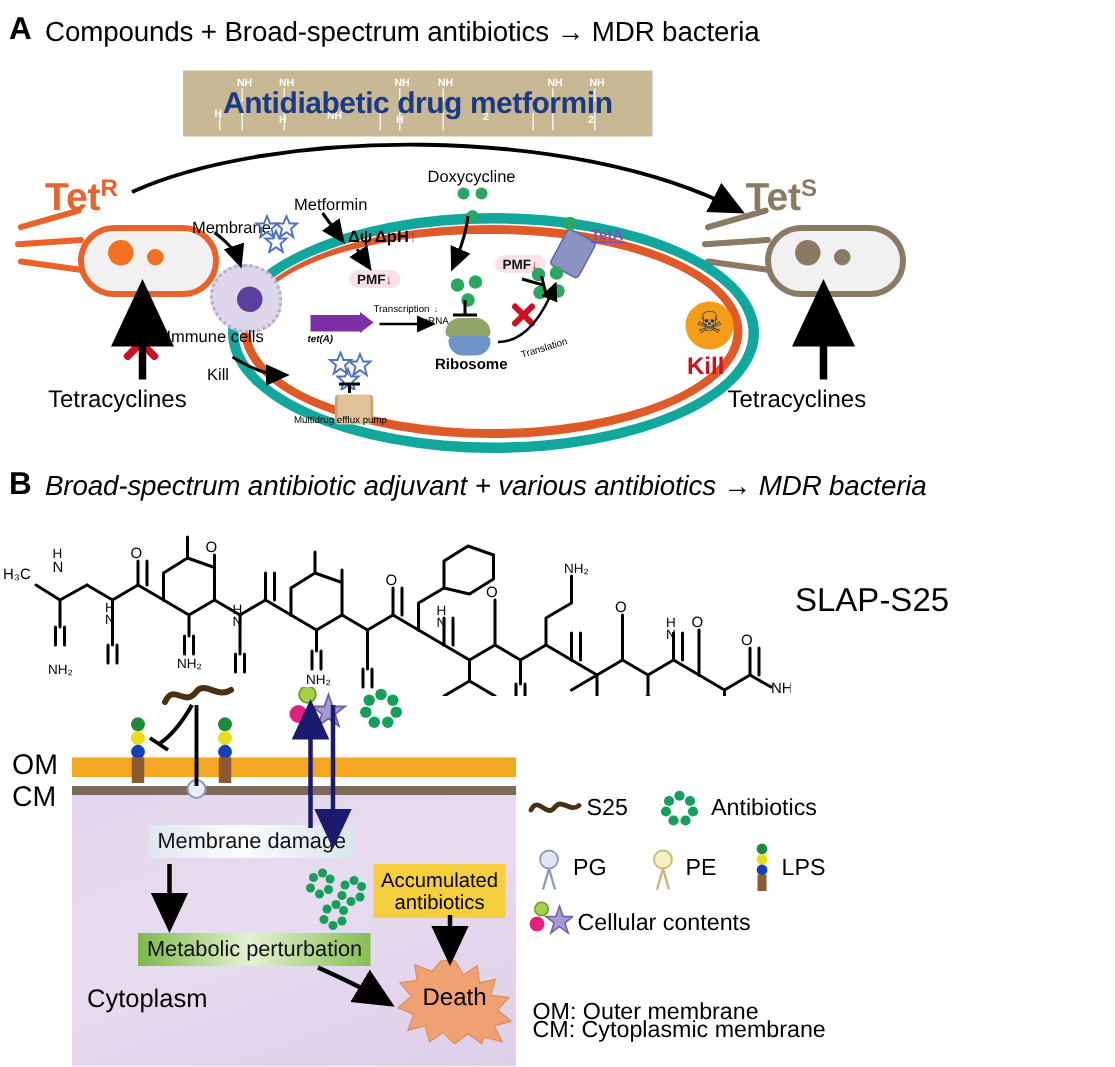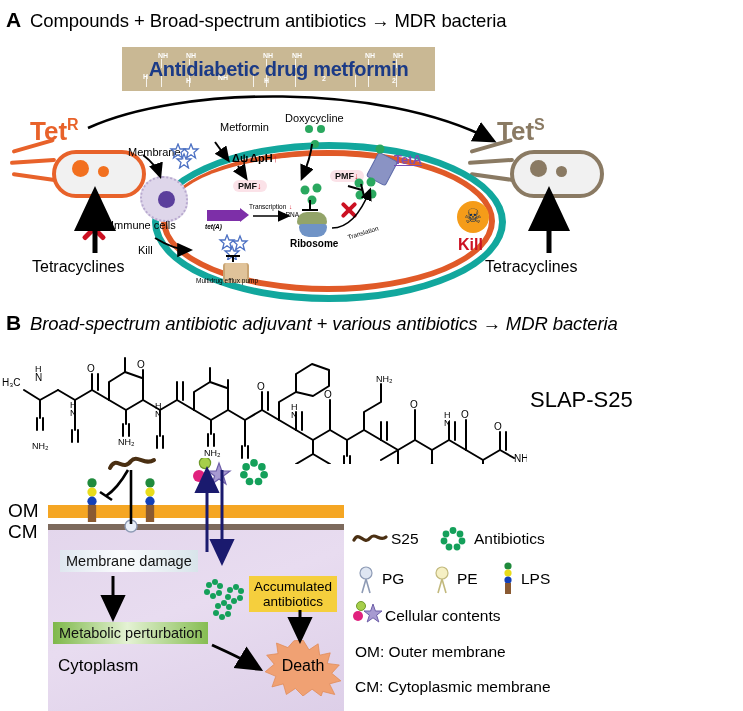--- a/index.html
+++ b/index.html
@@ -28,21 +28,21 @@
   .nucleoid{position:absolute;border-radius:50%;}
   .flag{position:absolute;border-radius:2px;transform-origin:left center;}
 
   
   #big-cell-outer{left:152px;top:142px;width:340px;height:146px;border-radius:50%;
       border:7px solid #12a79d;background:#ffffff;}
   #big-cell-inner{left:161px;top:150px;width:322px;height:130px;border-radius:50%;
       border:6px solid #e05a28;background:#ffffff;}
 
   
-  .t9{font-size:13px;text-decoration:underline;}
+  .t9{font-size:10px;text-decoration:underline;}
   .t10{font-size:10px;}
   .t11{font-size:11px;}
   .t13{font-size:13px;}
   .tiny{font-size:6.5px;}
 
   .pill{position:absolute;background:#fbe2e8;border-radius:999px;padding:1px 5px;
         font-size:9px;font-weight:bold;color:#111;}
   .downarrow{color:#d62839;font-weight:bold;}
 
   
@@ -53,21 +53,21 @@
   svg.layer{position:absolute;left:0;top:0;width:743px;height:711px;overflow:visible;pointer-events:none;}
 
   
   #cytoplasm{left:48px;top:525px;width:296px;height:186px;
       background:linear-gradient(160deg,#e3d6ec 0%,#e8dcf0 45%,#ddcfe8 100%);}
   #om-bar{left:48px;top:505px;width:296px;height:13px;background:#f5a623;}
   #cm-bar{left:48px;top:524px;width:296px;height:6px;background:#7d6a5d;}
   #om-label{left:8px;top:500px;font-size:19px;}
   #cm-label{left:8px;top:521px;font-size:19px;}
 
-  .boxlbl{position:absolute;font-size:14.5px;color:#111;padding:3px 6px;white-space:nowrap;}
+  .boxlbl{position:absolute;font-size:14.5px;color:#111;padding:3px 6px;white-space:nowrap;margin-left:39px;}
   #membrane-damage-box{left:60px;top:550px;
       background:linear-gradient(90deg,#dfe7ef 0%,#fbfcfe 45%,#d8e4ea 100%);}
   #metabolic-box{left:53px;top:622px;
       background:linear-gradient(90deg,#7eb84a 0%,#e4f2d4 48%,#86bd52 100%);}
   #accumulated-box{left:249px;top:576px;background:#f5cf3d;text-align:center;
       font-size:13.5px;line-height:15px;padding:3px 5px;}
   #cytoplasm-label{left:58px;top:656px;font-size:17px;}
 
   #death-burst{left:265px;top:640px;width:76px;height:56px;}
   #death-text{left:268px;top:657px;width:70px;text-align:center;font-size:16px;font-weight:normal;}
@@ -156,21 +156,21 @@
 <div class="abs t9" style="left:394px;top:152px;color:#7a4fb5;font-weight:bold;">TetA</div>
 
 <div class="abs" style="left:297px;top:212px;width:30px;height:13px;background:#93a469;border-radius:12px 12px 4px 4px;"></div>
 <div class="abs" style="left:299px;top:224px;width:28px;height:13px;background:#6f93c6;border-radius:4px 4px 12px 12px;"></div>
 <div class="abs t10" style="left:290px;top:238px;font-weight:bold;">Ribosome</div>
 
 <div class="abs" style="left:207px;top:210px;width:34px;height:11px;background:#7d2fa8;"></div>
 <div class="abs" style="left:240px;top:208px;width:0;height:0;border-top:7px solid transparent;border-bottom:7px solid transparent;border-left:9px solid #7d2fa8;"></div>
 <div class="abs tiny" style="left:205px;top:223px;font-weight:bold;font-style:italic;">tet(A)</div>
 
-<div class="abs t11" style="left:196px;top:121px;margin-left:24px;">Metformin</div>
+<div class="abs t11" style="left:196px;top:131px;">Metformin</div>
 <div class="abs t11" style="left:285px;top:112px;">Doxycycline</div>
 <div class="abs t11" style="left:128px;top:146px;">Membrane</div>
 <div class="abs t11" style="left:111px;top:219px;">Immune cells</div>
 <div class="abs t11" style="left:138px;top:244px;">Kill</div>
 <div class="abs tiny" style="left:196px;top:277px;">Multidrug efflux pump</div>
 
 <div class="abs t11" style="left:232px;top:152px;font-weight:bold;"><span>Δψ</span><span class="downarrow">↓</span></div>
 <div class="abs t11" style="left:250px;top:152px;font-weight:bold;"><span>ΔpH</span><span class="downarrow">↑</span></div>
 
 <div class="pill" style="left:233px;top:180px;"><span>PMF</span><span class="downarrow">↓</span></div>
@@ -221,21 +221,21 @@
   <polygon points="50,0 58,13 70,5 72,20 86,17 82,31 98,33 88,44 100,54 85,58 92,72 76,68 74,74 62,65 50,74 40,64 28,72 24,58 9,62 14,48 0,42 12,32 2,20 17,18 15,4 30,10 38,1" fill="#f0a173" stroke="#e08a55" stroke-width="1"></polygon>
 </svg>
 <div class="abs" id="death-text">Death</div>
 
 <div class="abs lg" style="left:391px;top:530px;">S25</div>
 <div class="abs lg" style="left:474px;top:530px;">Antibiotics</div>
 <div class="abs lg" style="left:382px;top:570px;">PG</div>
 <div class="abs lg" style="left:457px;top:570px;text-align:center;">PE</div>
 <div class="abs lg" style="left:521px;top:570px;">LPS</div>
 <div class="abs lg" style="left:385px;top:607px;">Cellular contents</div>
-<div class="abs lg" style="left:355px;top:643px;">OM: Outer membrane</div>
+<div class="abs lg" style="left:355px;top:666px;">OM: Outer membrane</div>
 <div class="abs lg" style="left:355px;top:678px;">CM: Cytoplasmic membrane</div>
 
 <svg class="abs" style="left:352px;top:528px;width:36px;height:20px;" viewBox="0 0 36 20">
   <path d="M2,12 C7,2 12,18 18,10 C23,4 28,14 34,9" stroke="#4a2f12" stroke-width="3.2" fill="none" stroke-linecap="round"></path>
 </svg>
 <svg class="abs" style="left:440px;top:527px;width:26px;height:24px;" viewBox="0 0 26 24">
   <g fill="#14a05a">
     <circle cx="13" cy="3.5" r="3.4"></circle>
       <circle cx="20" cy="7" r="3.4"></circle>
       <circle cx="22" cy="14" r="3.4"></circle>

